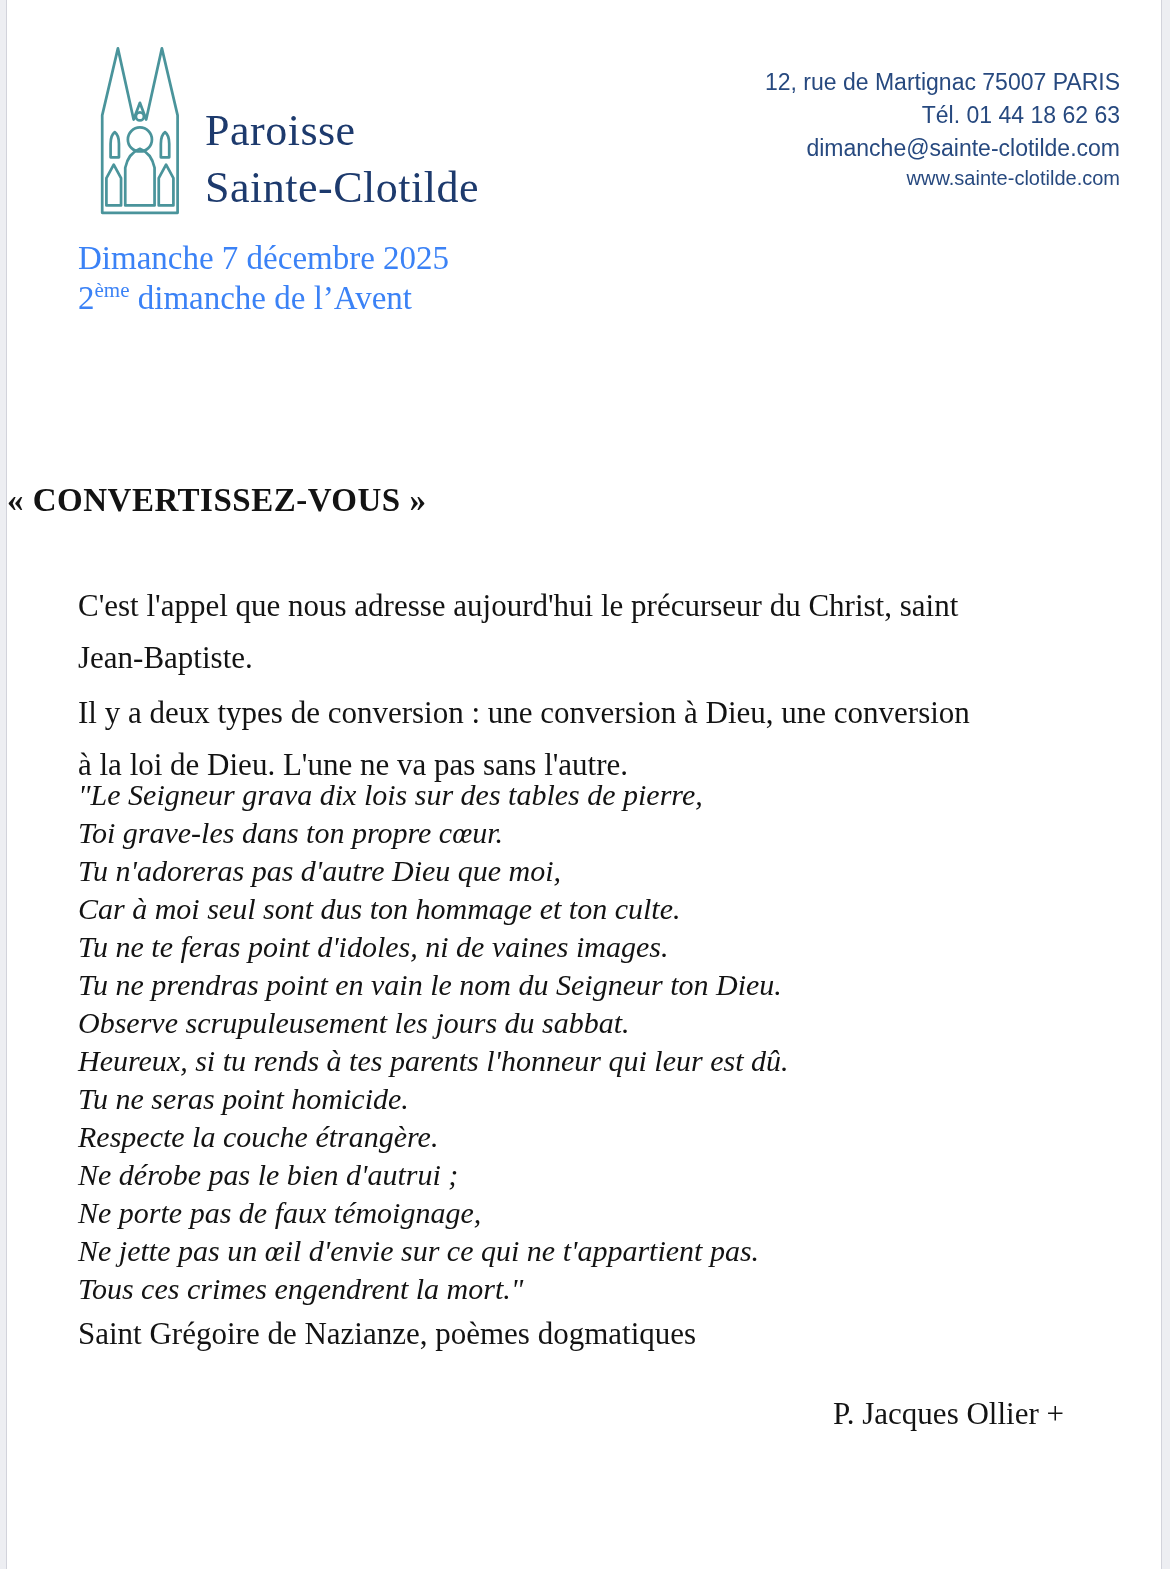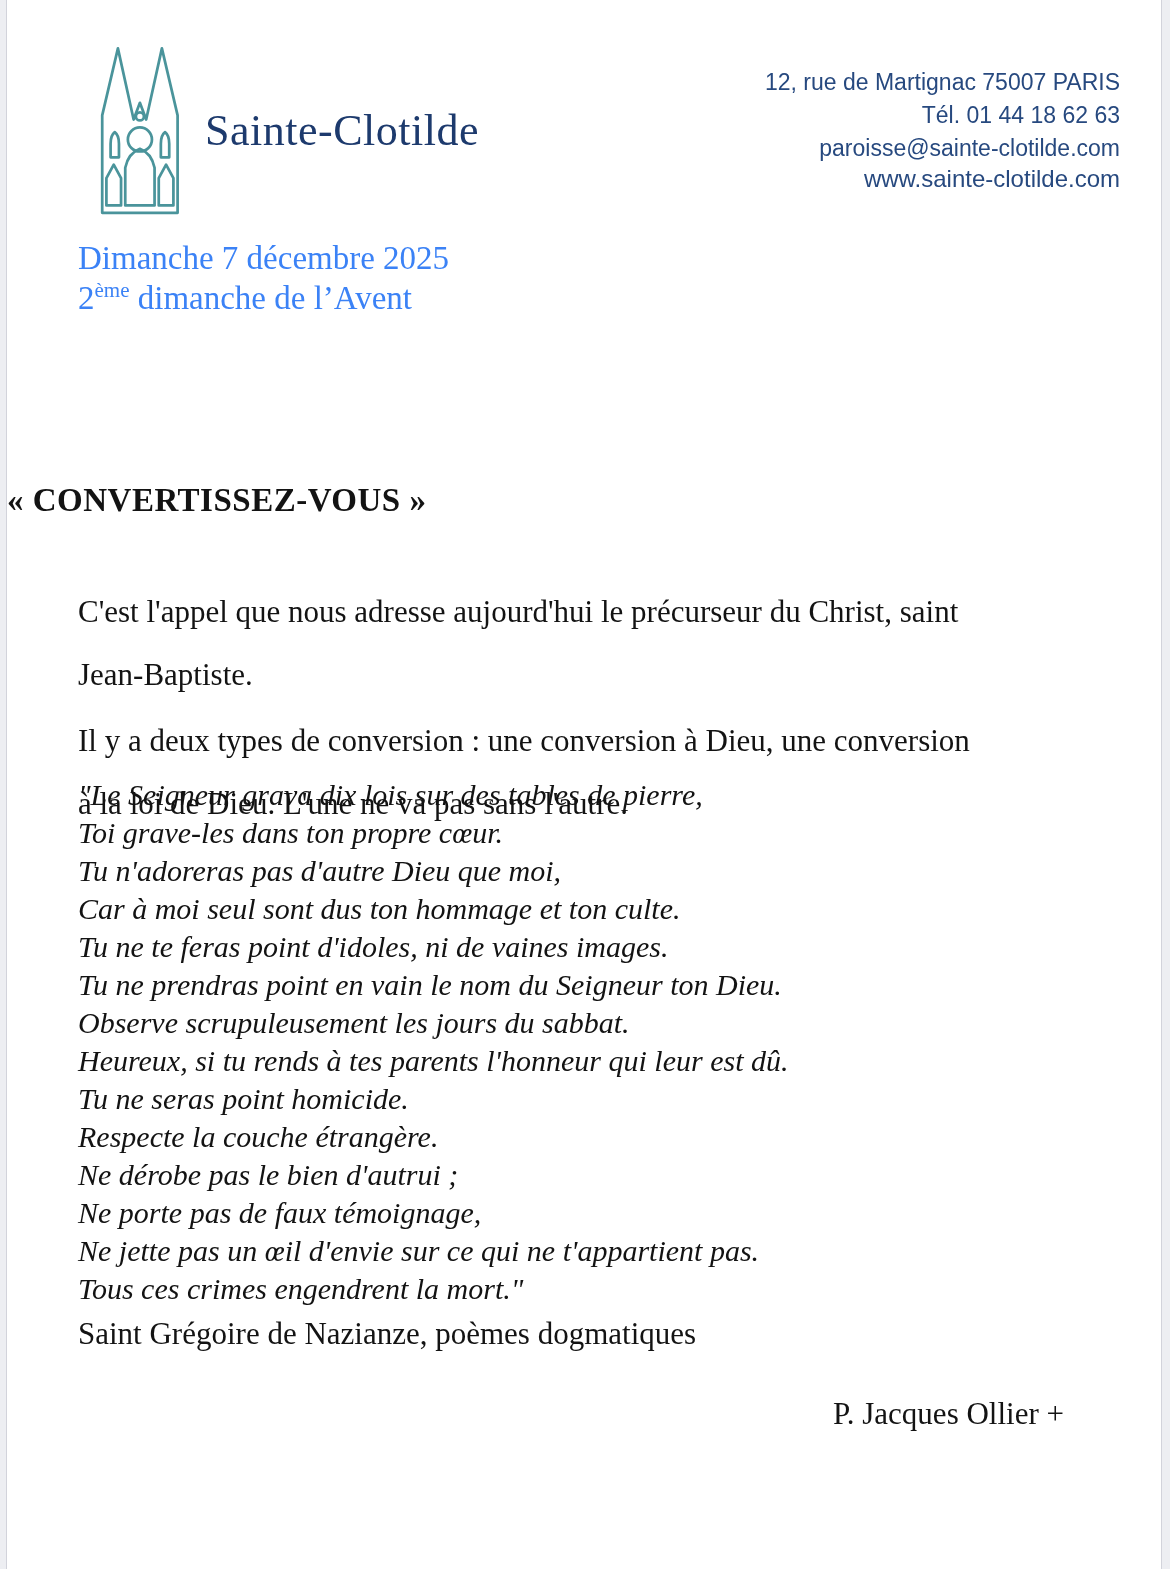--- a/index.html
+++ b/index.html
@@ -42,21 +42,21 @@
   }
   .contact {
     position: absolute;
     top: 66px;
     right: 41px;
     text-align: right;
     font-family: "Liberation Sans", sans-serif;
     color: #27497f;
   }
   .contact .c-lg { font-size: 23px; line-height: 33px; }
-  .contact .c-sm { font-size: 24px; line-height: 27px; }
+  .contact .c-sm { font-size: 20px; line-height: 27px; }
   
   .dateblock {
     position: absolute;
     left: 71px;
     top: 238px;
     font-size: 33px;
     line-height: 40px;
     color: #3b82f6;
   }
   .dateblock sup {
@@ -76,21 +76,21 @@
     color: #131313;
     letter-spacing: 0.5px;
   }
   
   .bodytext {
     position: absolute;
     left: 71px;
     top: 580px;
     width: 990px;
     font-size: 31px;
-    line-height: 63px;
+    line-height: 52px;
     color: #131313;
   }
   .bodytext p { white-space: pre-line; margin-bottom: 3px; }
   .poem {
     position: absolute;
     left: 71px;
     top: 776px;
     width: 990px;
     font-size: 30px;
     font-style: italic;
@@ -132,27 +132,28 @@
     <path d="M 20 112 L 20 99 Q 20 91 24 88 Q 28 91 28 99 L 28 112 Z"></path>
 
     <path d="M 68 112 L 68 99 Q 68 91 72 88 Q 76 91 76 99 L 76 112 Z"></path>
 
     <path d="M 16 158 L 16 132 L 23 119 L 30 132 L 30 158 Z"></path>
 
     <path d="M 66 158 L 66 132 L 73 119 L 80 132 L 80 158 Z"></path>
   </svg>
 
   <div class="logo-text">
+    <div>Paroisse</div>
     <div>Sainte-Clotilde</div>
   </div>
 
   <div class="contact">
     <div class="c-lg">12, rue de Martignac 75007 PARIS</div>
     <div class="c-lg">Tél. 01 44 18 62 63</div>
-    <div class="c-lg">paroisse@sainte-clotilde.com</div>
+    <div class="c-lg">dimanche@sainte-clotilde.com</div>
     <div class="c-sm">www.sainte-clotilde.com</div>
   </div>
 
   <div class="dateblock">
     <div>Dimanche 7 décembre 2025</div>
     <div><span>2</span><sup>ème</sup><span> dimanche de l’Avent</span></div>
   </div>
 
   <div class="doc-title">« CONVERTISSEZ-VOUS »</div>
 

